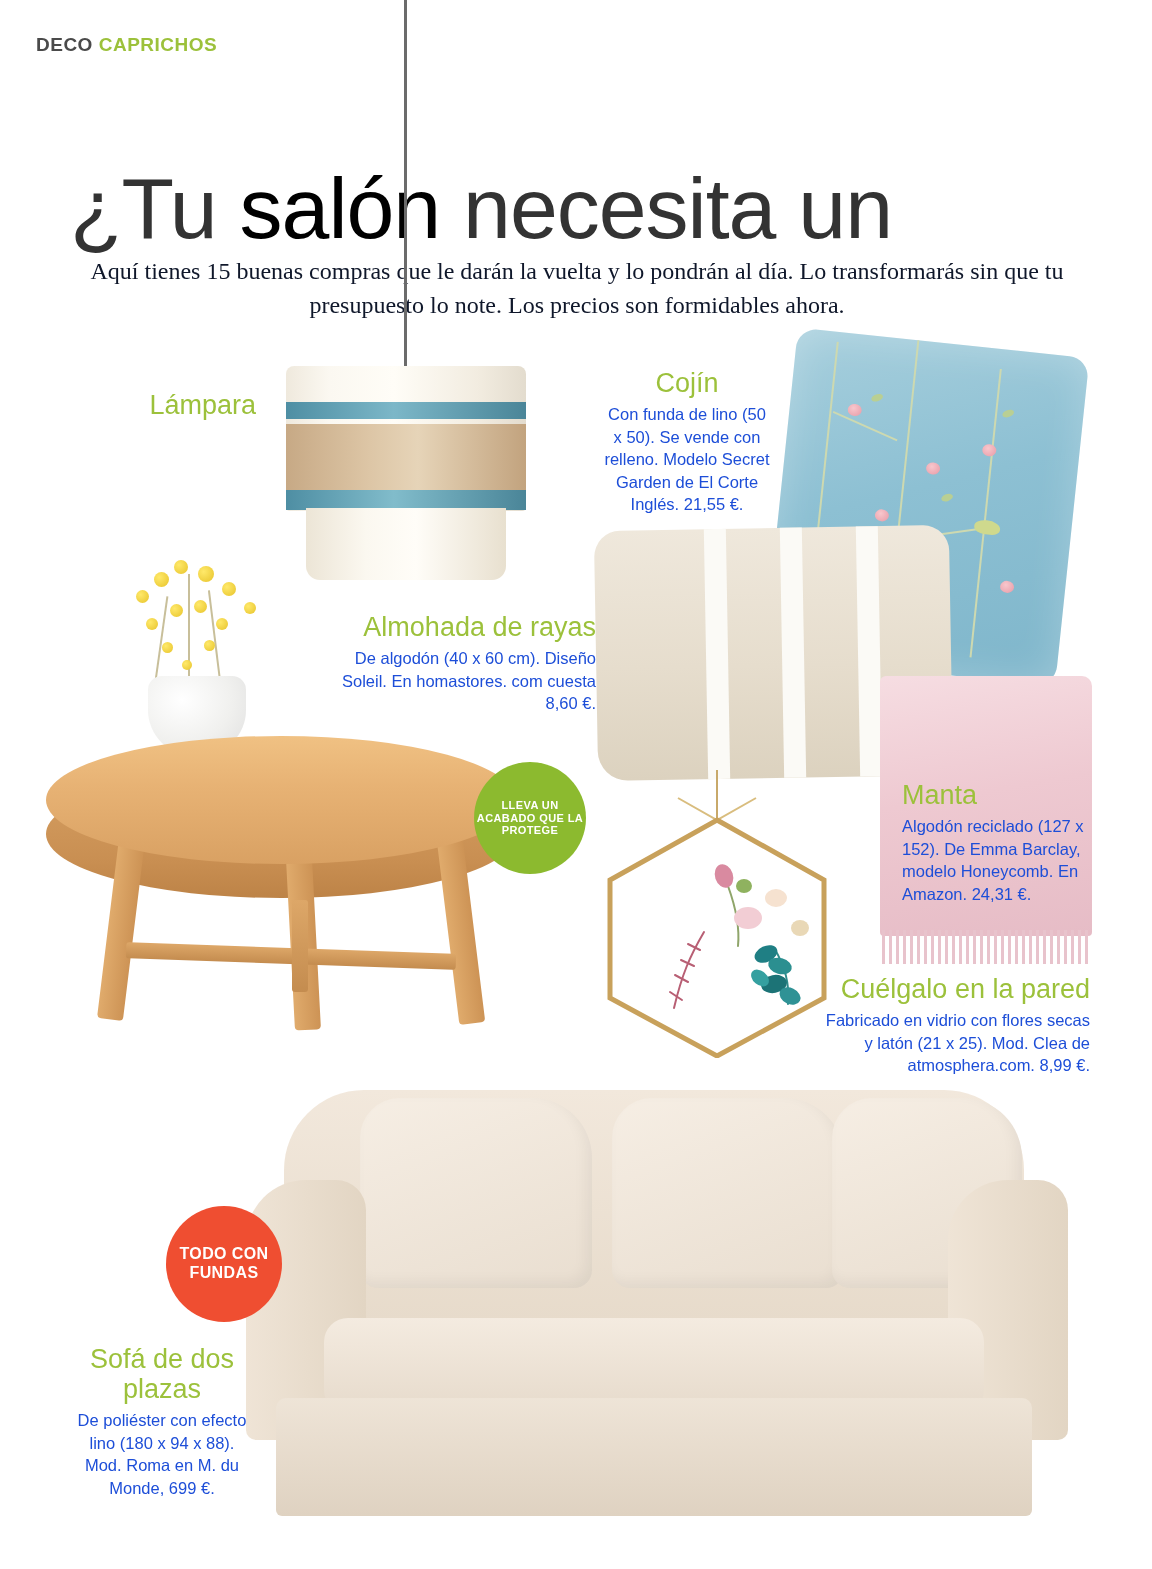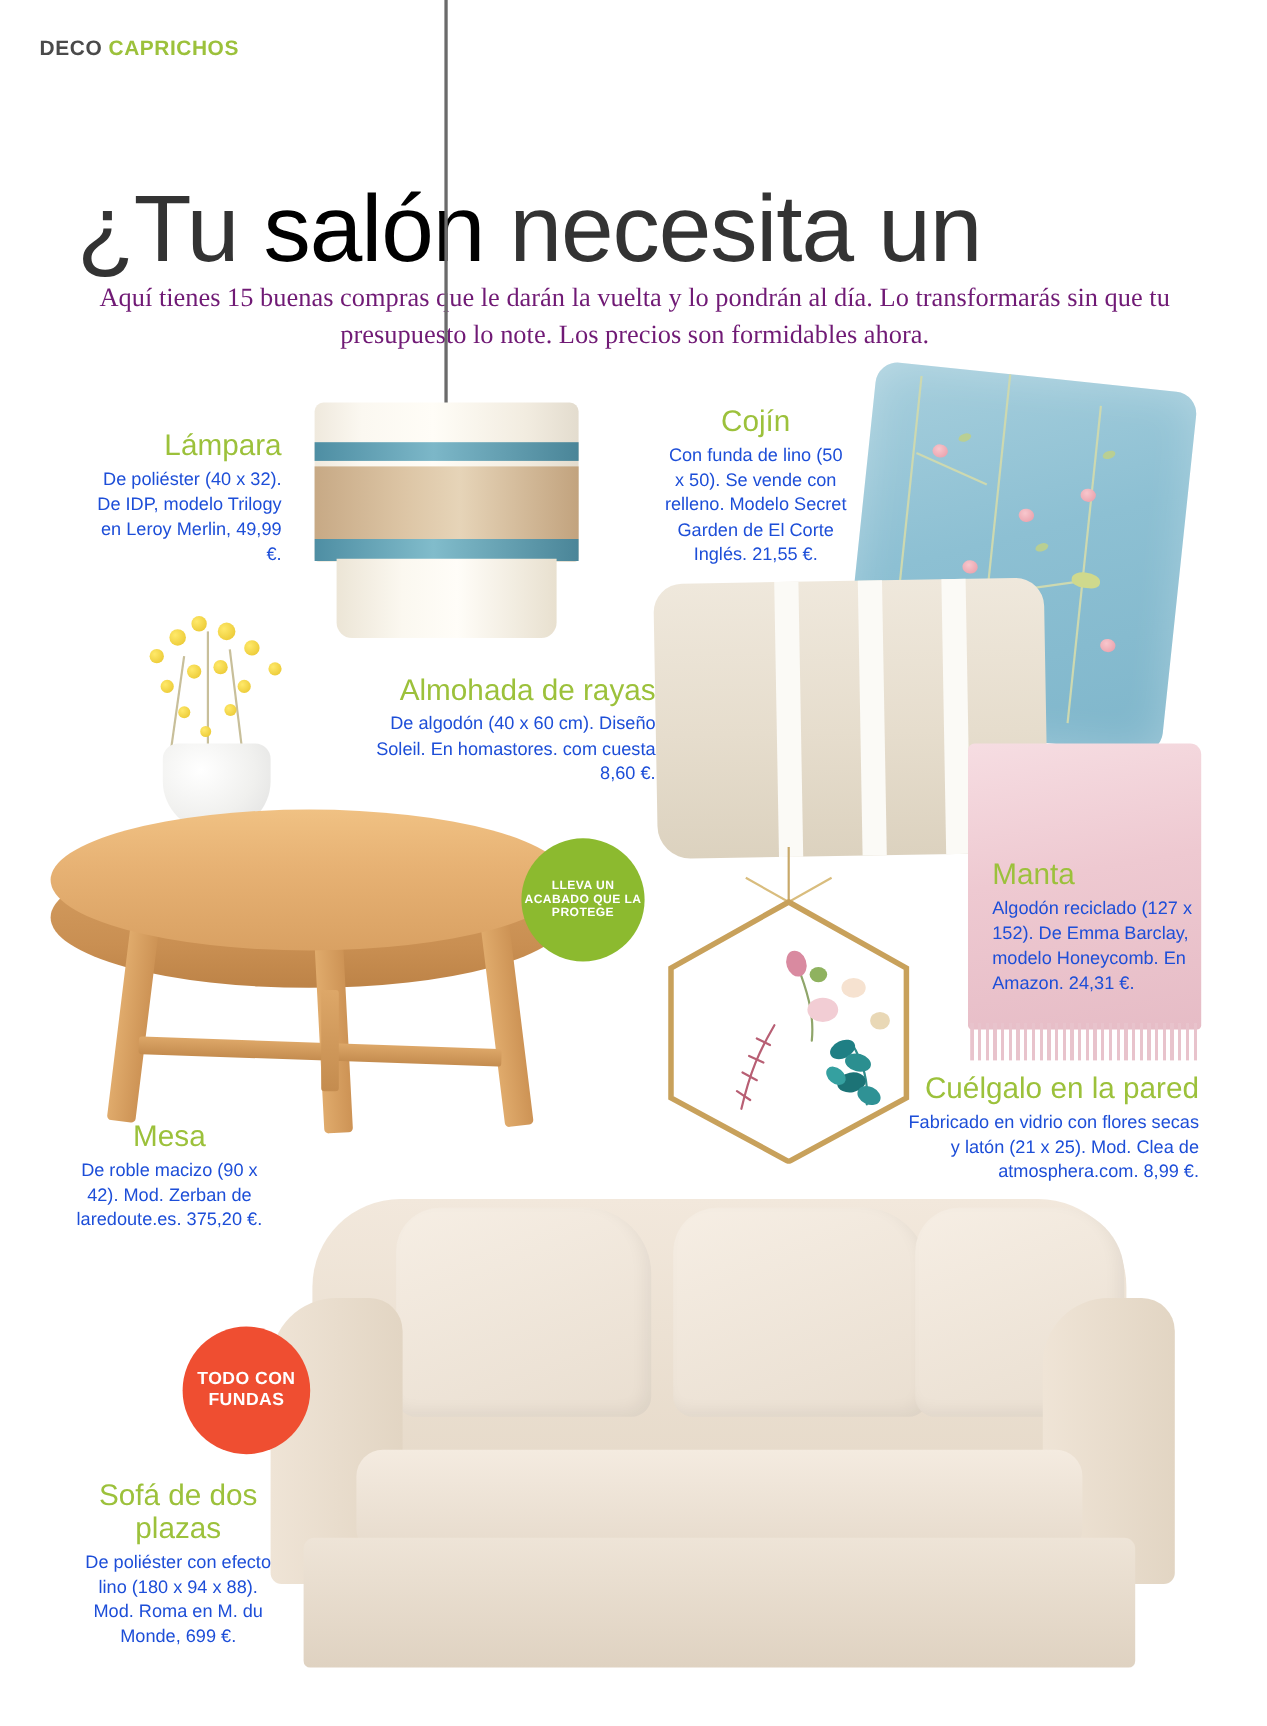--- a/index.html
+++ b/index.html
@@ -27,21 +27,21 @@
     font-size: 86px; line-height: 1.05;
     color: #333333; font-weight: 400;
     letter-spacing: -1px;
     white-space: nowrap;
   }
   .headline .hl-red { color: #000000; }
 
   .deck {
     position: absolute; left: 72px; top: 254px; width: 1010px;
     font-family: "Liberation Serif", serif;
-    font-size: 24px; line-height: 1.42; color: #701a75;
+    font-size: 24px; line-height: 1.42; color: #0f172a;
     text-align: center;
   }
 
   
   .cap { position: absolute; }
   .cap h3 {
     margin: 0 0 5px 0;
     font-weight: 400;
     color: #9cc13b;
     font-size: 27px;
@@ -332,42 +332,37 @@
     <div class="cush-b" style="left:380px;"></div>
     <div class="cush-b" style="left:600px;width:190px;"></div>
     <div class="arm" style="left:14px;"></div>
     <div class="arm" style="left:716px;"></div>
     <div class="seat"></div>
     <div class="skirt"></div>
   </div>
 
   <div class="cap t-right" style="left:88px; top:390px; width:168px;">
     <h3>Lámpara</h3>
-    <p>De poliéster (40 x 32). De IDP, modelo Trilogy en Leroy Merlin, 49,99 €.</p>
   </div>
 
   <div class="cap t-center" style="left:604px; top:368px; width:166px;">
     <h3>Cojín</h3>
     <p>Con funda de lino (50 x 50). Se vende con relleno. Modelo Secret Garden de El Corte Inglés. 21,55 €.</p>
   </div>
 
   <div class="cap t-right" style="left:330px; top:612px; width:266px;">
     <h3>Almohada de rayas</h3>
     <p>De algodón (40 x 60 cm). Diseño Soleil. En homastores. com cuesta 8,60 €.</p>
   </div>
 
   <div class="cap t-left" style="left:902px; top:766px; width:186px;margin-top:14px;">
     <h3>Manta</h3>
     <p>Algodón reciclado (127 x 152). De Emma Barclay, modelo Honeycomb. En Amazon. 24,31 €.</p>
   </div>
 
-  <div class="cap t-center" style="left:66px; top:1018px; width:176px;">
-    <h3>Mesa</h3>
-    <p>De roble macizo (90 x 42). Mod. Zerban de laredoute.es. 375,20 €.</p>
-  </div>
 
   <div class="cap t-right" style="left:824px; top:974px; width:266px;">
     <h3>Cuélgalo en la pared</h3>
     <p>Fabricado en vidrio con flores secas y latón (21 x 25). Mod. Clea de atmosphera.com. 8,99 €.</p>
   </div>
 
   <div class="cap t-center" style="left:72px; top:1344px; width:180px;">
     <h3>Sofá de dos plazas</h3>
     <p>De poliéster con efecto lino (180 x 94 x 88). Mod. Roma en M. du Monde, 699 €.</p>
   </div>

